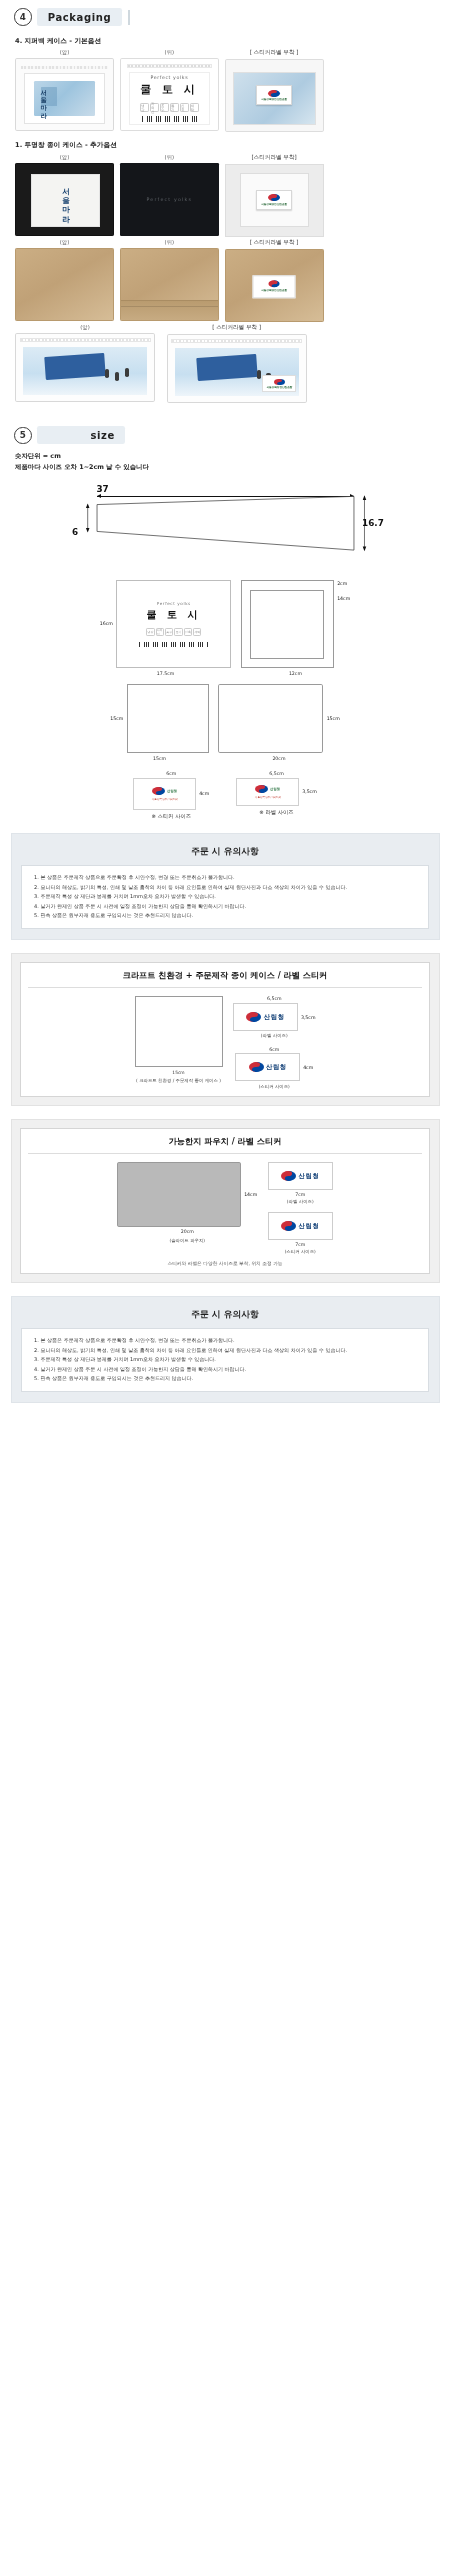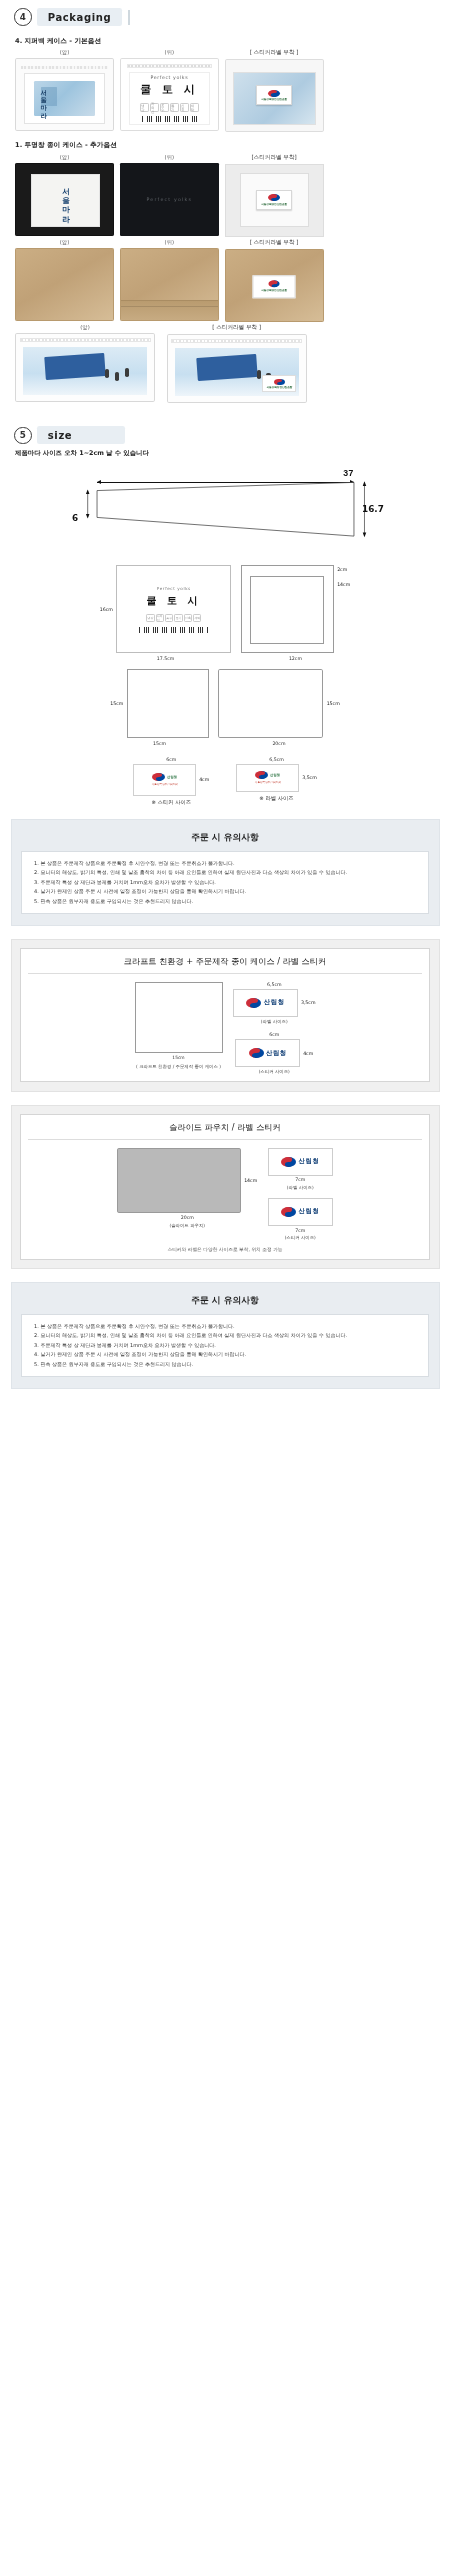--- a/index.html
+++ b/index.html
@@ -270,21 +270,21 @@
   .notice-box { background:#fff; border:0.6px solid #d8dde2; padding:7px 8.2px; }
   .notice-box ol { margin:0; padding-left:10.5px; }
   .notice-box li { font-size:5px; color:#333; line-height:1.9; }
 
   
   .panel {
     margin:13px 10.5px 0 10.5px; background:#f0f0f0; border:0.6px solid #e2e2e2; padding:8.2px;
   }
   .panel-inner { background:#fff; border:0.6px solid #d5d5d5; padding:7px; }
   .panel-title {
-    text-align:center; font-size:8.2px; font-weight:normal; color:#111;
+    text-align:center; font-size:8.2px; font-weight:bold; color:#111;
     border-bottom:0.6px solid #ddd; padding-bottom:5.8px; margin-bottom:8.2px;
   }
   .panel-body { display:flex; gap:10.5px; justify-content:center; align-items:flex-start; }
 
   .kraft-diagram { width:88px; }
   .kd-box { width:88px; height:71px; border:0.6px solid #9a9a9a; background:#fff; }
   .kd-cap { text-align:center; font-size:4.4px; color:#444; margin-top:3.5px; line-height:1.5; }
 
   .label-col { display:flex; flex-direction:column; gap:8.2px; align-items:center; }
   .label-card {
@@ -437,31 +437,32 @@
           <div class="ms-text">서울강북양천산림조합</div>
         </div>
       </div>
     </div>
   </div>
 
   <div class="divider-space"></div>
 
   <div class="sec-head">
     <div class="circ-num">5</div>
-    <div class="head-pill" style="min-width:88px;text-align:left;">size</div>
-  </div>
-
+    <div class="head-pill" style="min-width:88px;text-align:right;">size</div>
+  </div>
+
+  <div class="size-note">숫자단위 = cm</div>
   <div class="size-note" style="padding-top:0;">제품마다 사이즈 오차 1~2cm 날 수 있습니다</div>
 
   <div class="diagram-wrap">
     <div style="display:flex;justify-content:center;">
       <div style="position:relative;width:327px;height:88px;">
 
         <div style="position:absolute;left:35px;right:35px;top:2.3px;">
-          <div style="text-align:right;font-family:Liberation Mono, monospace;" class="dim">37</div>
+          <div style="text-align:left;" class="dim">37</div>
           <div class="arrow-h">
               <i class="lcap"></i>
             </div>
         </div>
 
         <div style="position:absolute;left:10.5px;top:46px;" class="dim">6</div>
 
         <div style="position:absolute;right:4.7px;top:37px;" class="dim">16.7</div>
 
         <svg width="327" height="88" style="position:absolute;left:0;top:0;" viewBox="0 0 560 150">
@@ -613,21 +614,21 @@
             </div>
             <div class="lc-cap">(스티커 사이즈)</div>
           </div>
         </div>
       </div>
     </div>
   </div>
 
   <div class="panel">
     <div class="panel-inner">
-      <div class="panel-title">슬라이드 파우치 / 라벨 스티커</div>
+      <div class="panel-title">가능한지 파우치 / 라벨 스티커</div>
       <div class="panel-body">
         <div class="pouch-diagram">
           <div style="display:flex;align-items:center;gap:3.5px;">
             <div class="pd-box"></div>
             <div class="dim-label">14cm</div>
           </div>
           <div class="cap-center" style="font-size:4.7px;margin-top:2.3px;">20cm</div>
           <div class="pd-cap">(슬라이드 파우치)</div>
         </div>
 

